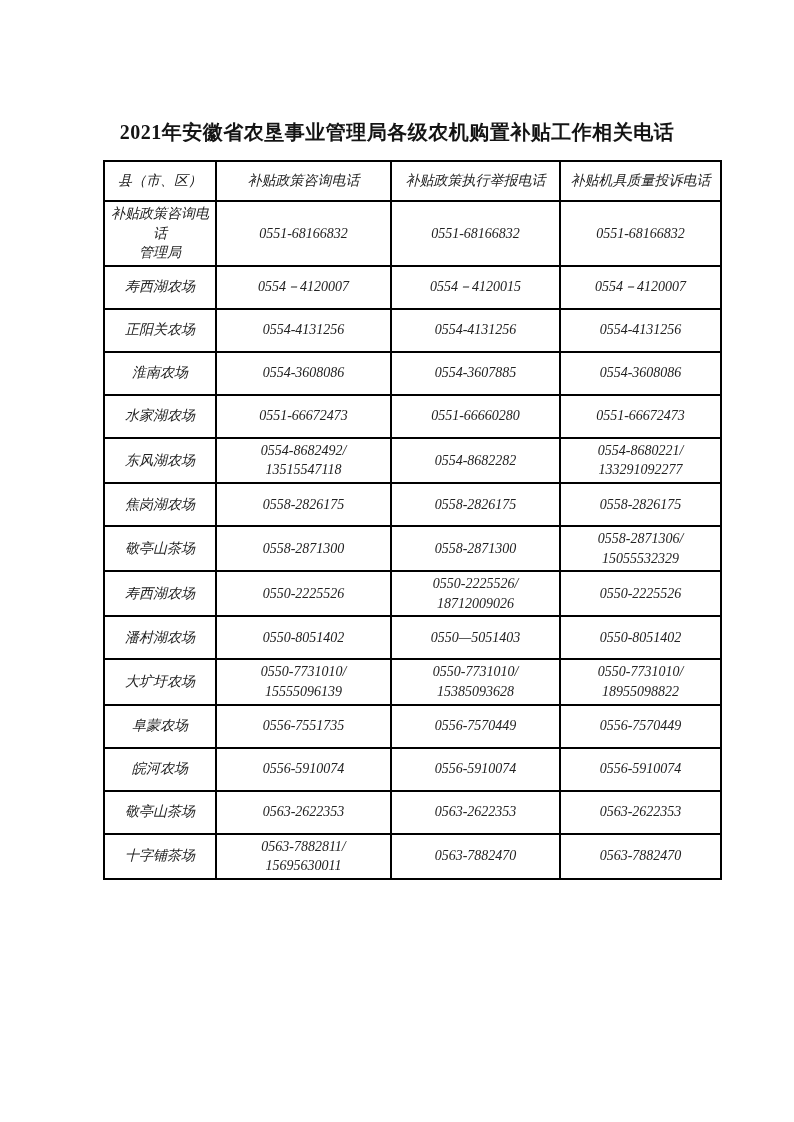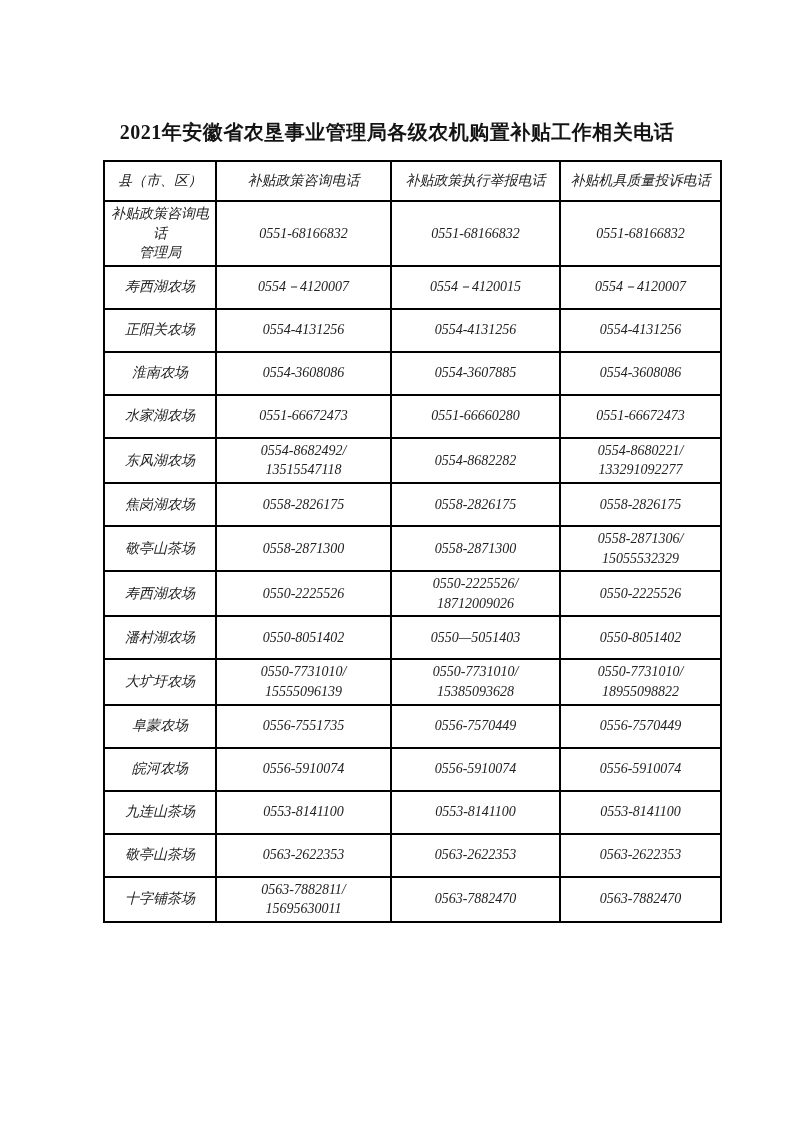--- a/index.html
+++ b/index.html
@@ -156,26 +156,20 @@
         <td>0556-7570449</td>
         <td>0556-7570449</td>
       </tr>
       <tr>
         <td>皖河农场</td>
         <td>0556-5910074</td>
         <td>0556-5910074</td>
         <td>0556-5910074</td>
       </tr>
       <tr>
-        <td>九连山茶场</td>
-        <td>0553-8141100</td>
-        <td>0553-8141100</td>
-        <td>0553-8141100</td>
-      </tr>
-      <tr>
         <td>敬亭山茶场</td>
         <td>0563-2622353</td>
         <td>0563-2622353</td>
         <td>0563-2622353</td>
       </tr>
       <tr>
         <td>十字铺茶场</td>
         <td>0563-7882811/
 15695630011</td>
         <td>0563-7882470</td>

